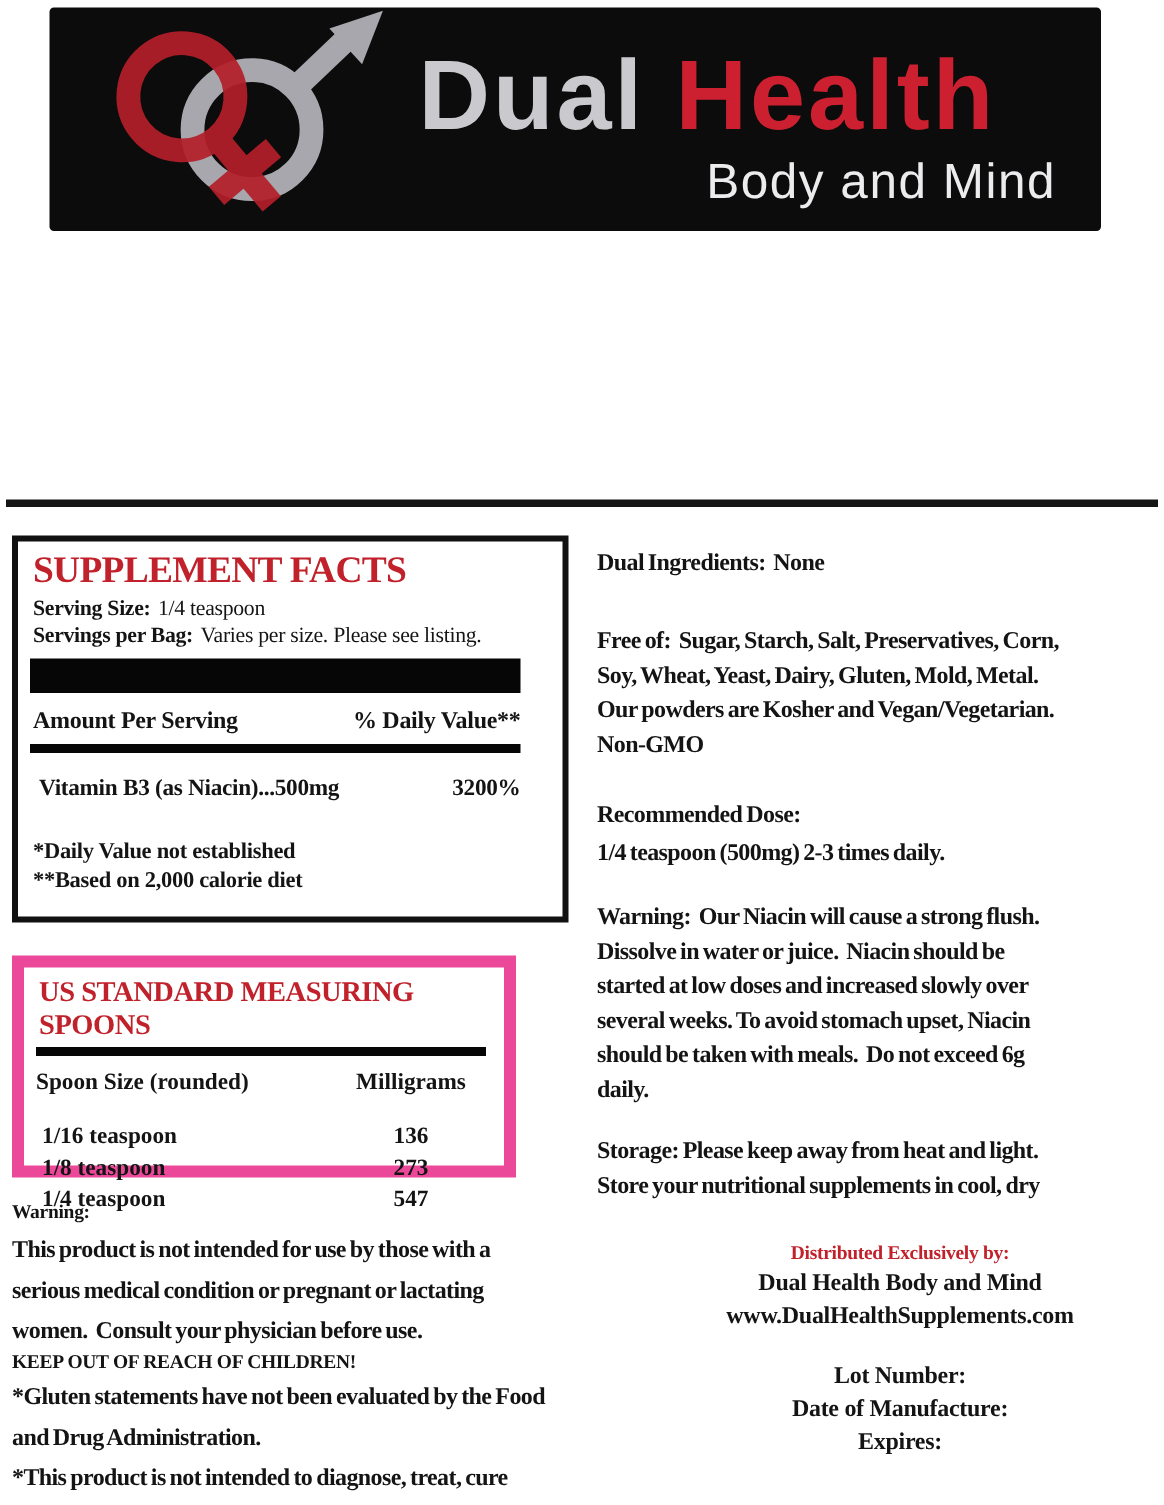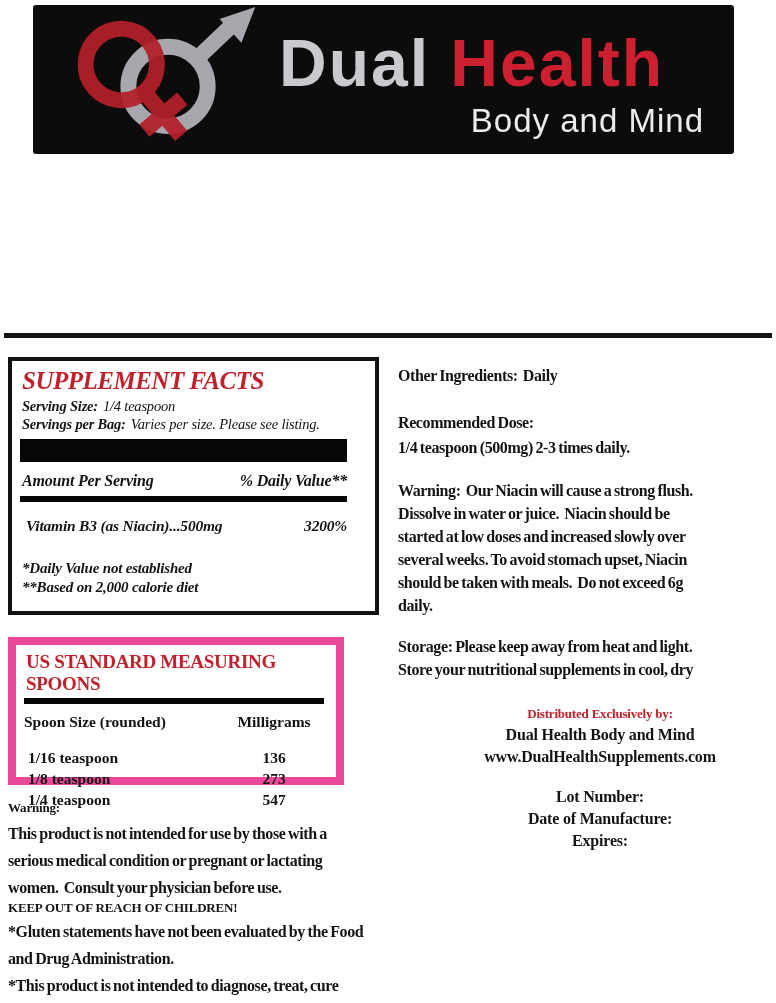--- a/index.html
+++ b/index.html
@@ -19,21 +19,21 @@
   
   .title{position:absolute;left:0;top:181px;width:100%;margin:0;text-align:center;
          font-size:44px;font-weight:700;letter-spacing:1px;color:#111;}
   .rule{position:absolute;left:4px;top:333px;width:768px;height:5px;background:#151515;}
 
   .red{color:#c1212b;}
   .pre{white-space:pre-wrap;}
 
   
   .facts{position:absolute;left:8px;top:357px;width:371px;height:258px;border:4px solid #111;
-         box-sizing:border-box;padding:4px 8px 0 8px;font-style:italic;}
+         box-sizing:border-box;padding:4px 8px 0 8px;}
   .facts-title{font-size:25px;font-weight:700;letter-spacing:-0.5px;margin:2px 0 2px 2px;}
   .kv{font-size:14.5px;line-height:18px;letter-spacing:-0.2px;margin-left:2px;}
   .kv b{margin-right:5px;}
   .bar-thick{height:23px;background:#060606;margin:6px 20px 0 0;}
   .bar-thin{height:6px;background:#060606;margin:6px 20px 0 0;}
   .cols{display:flex;justify-content:space-between;font-size:16px;font-weight:700;
         letter-spacing:-0.2px;margin:10px 20px 0 2px;}
   .nutrient{display:flex;justify-content:space-between;font-size:15.5px;font-weight:700;
             letter-spacing:-0.2px;margin:15px 20px 0 6px;}
   .footnote{font-size:15px;font-weight:700;letter-spacing:-0.2px;line-height:19px;margin-left:2px;}
@@ -148,21 +148,25 @@
 
   <section class="keepout">
     <div class="red-h">KEEP OUT OF REACH OF CHILDREN!</div>
     <div class="lbody pre">*Gluten statements have not been evaluated by the Food
 and Drug Administration.</div>
     <div class="lbody pre">*This product is not intended to diagnose, treat, cure
 or prevent any disease.</div>
   </section>
 
   <div class="right-col">
-    <p class="para pre p-other">Other Ingredients:  Daily</p>
+    <p class="para pre p-other">Dual Ingredients:  None</p>
+    <p class="para pre p-free">Free of:  Sugar, Starch, Salt, Preservatives, Corn,
+Soy, Wheat, Yeast, Dairy, Gluten, Mold, Metal.
+Our powders are Kosher and Vegan/Vegetarian.
+Non-GMO</p>
     <p class="para pre p-dose">Recommended Dose:
 1/4 teaspoon (500mg) 2-3 times daily.</p>
     <p class="para pre p-warn">Warning:  Our Niacin will cause a strong flush.
 Dissolve in water or juice.  Niacin should be
 started at low doses and increased slowly over
 several weeks. To avoid stomach upset, Niacin
 should be taken with meals.  Do not exceed 6g
 daily.</p>
     <p class="para pre p-store">Storage: Please keep away from heat and light.
 Store your nutritional supplements in cool, dry</p>

